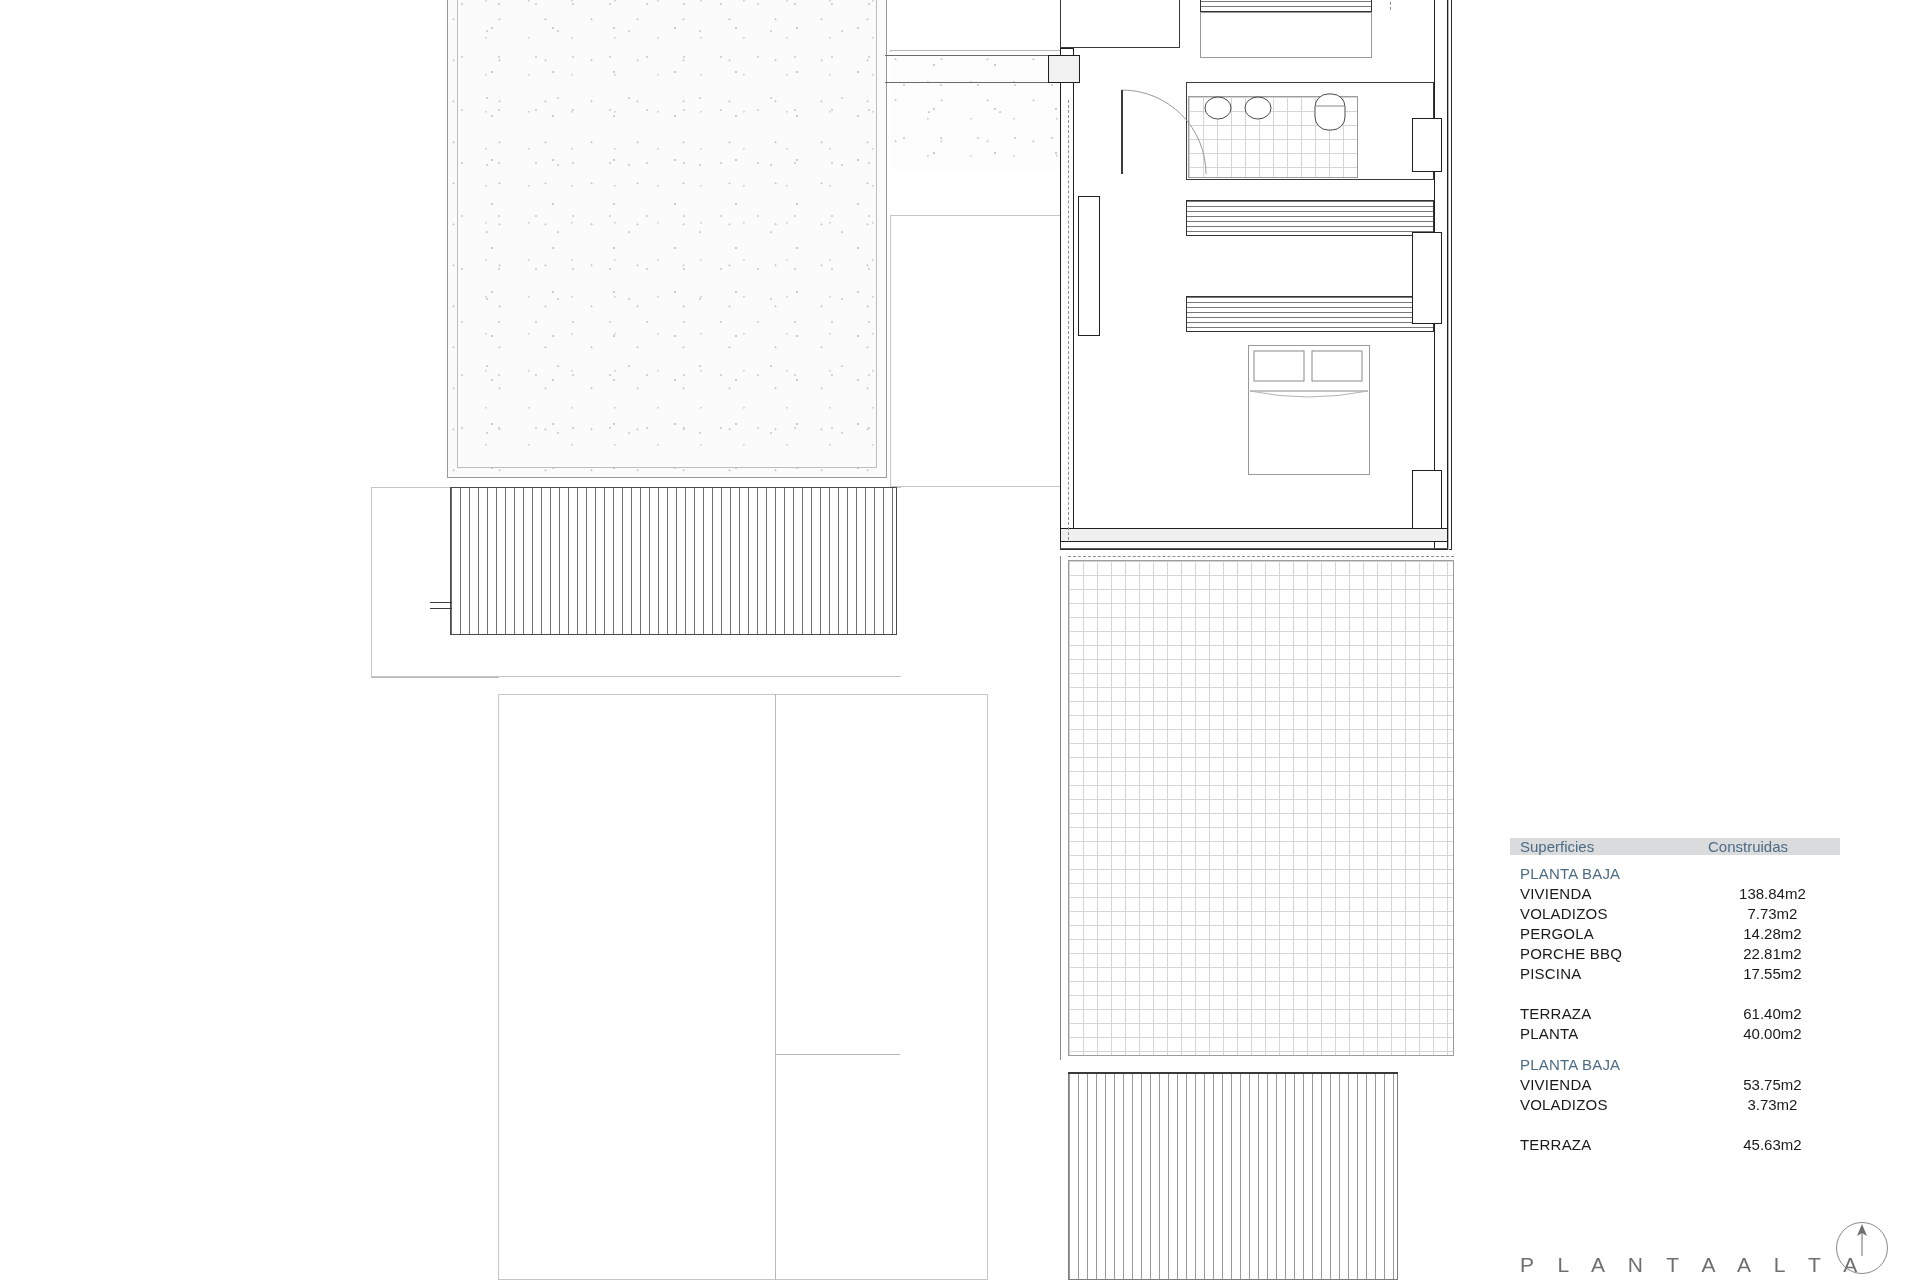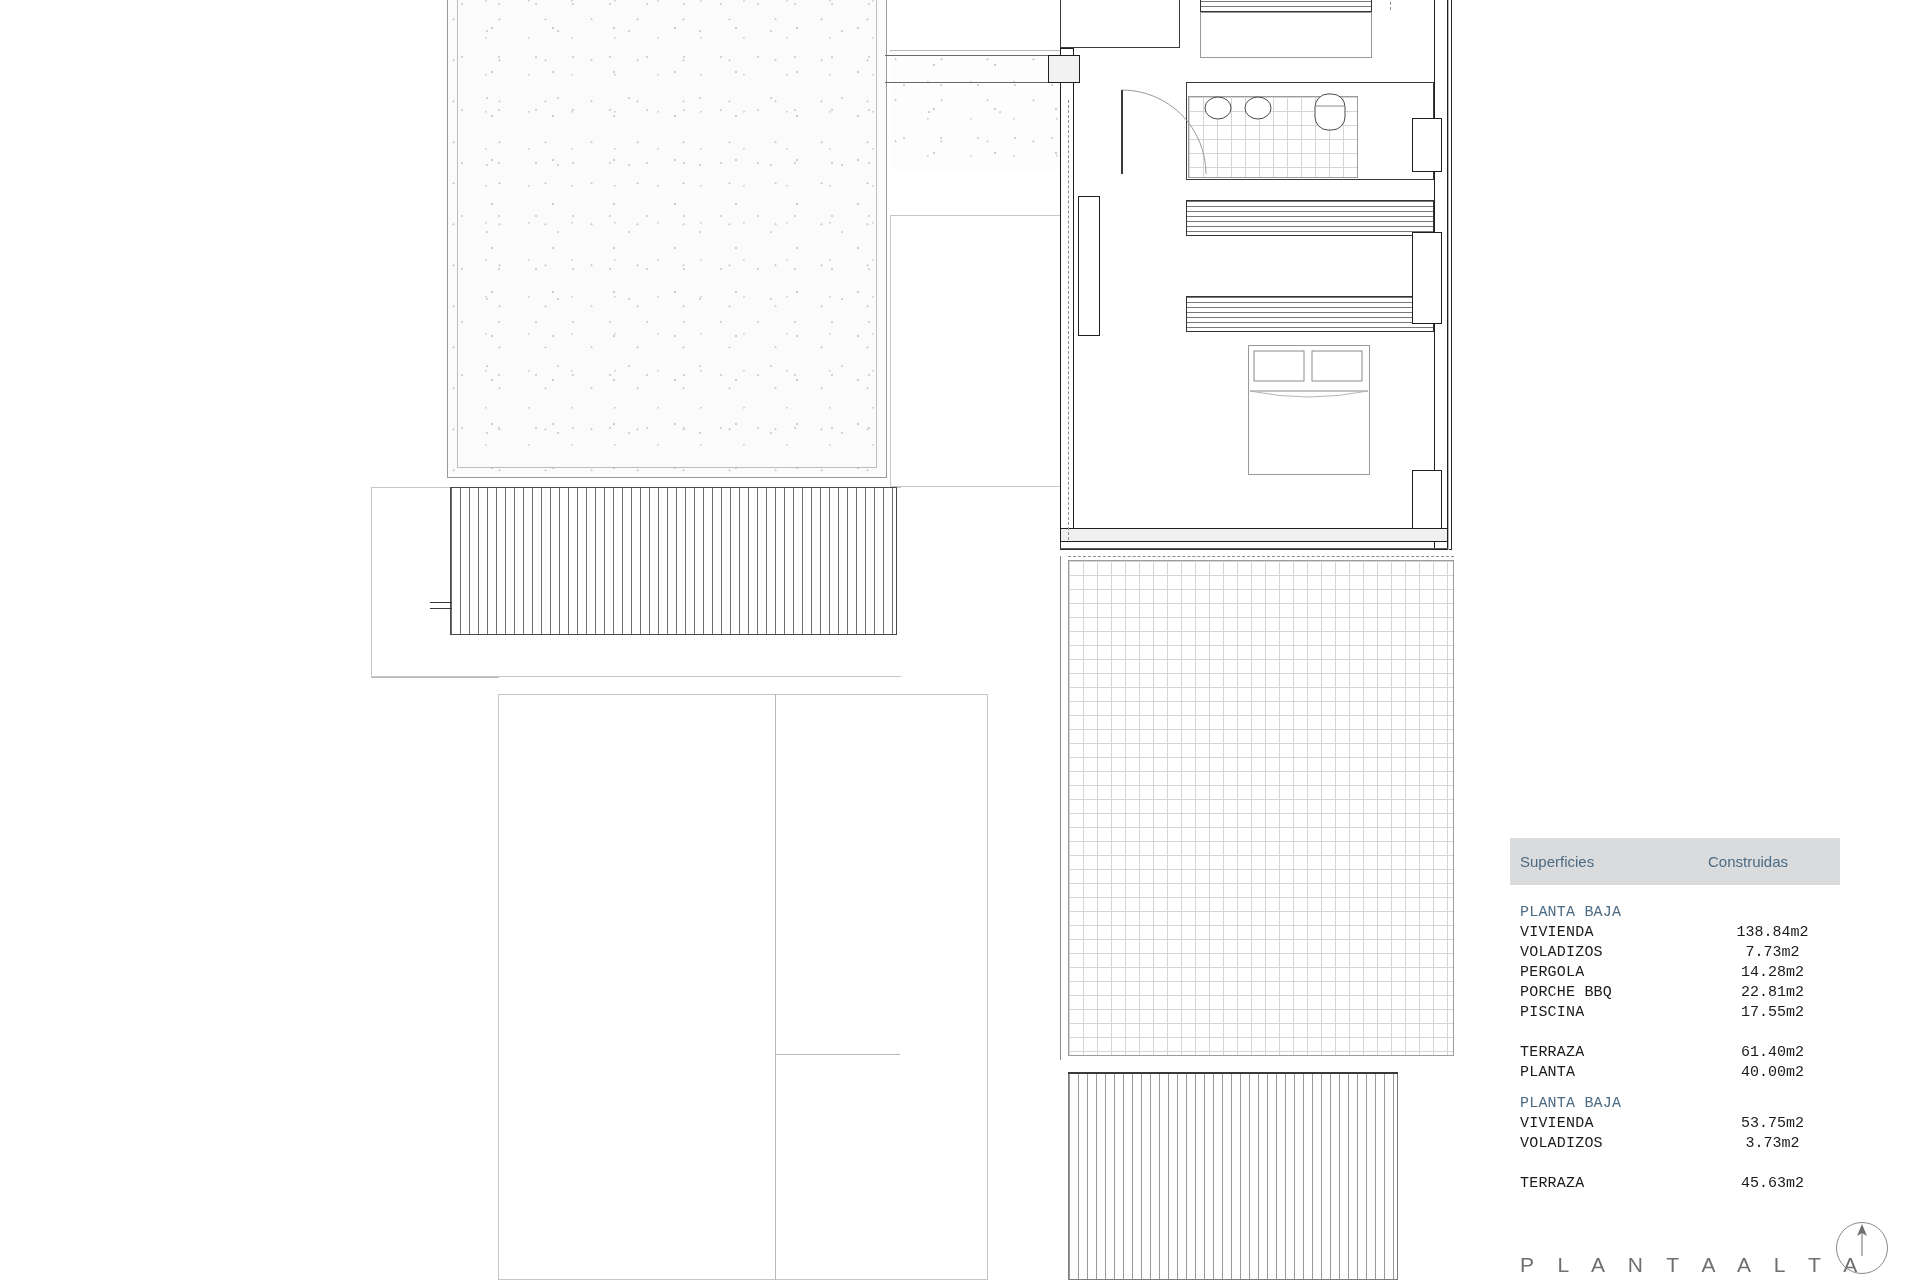--- a/index.html
+++ b/index.html
@@ -118,29 +118,29 @@
   
   .legend {
     position: absolute;
     left: 1510px;
     top: 838px;
     width: 330px;
   }
   .legend-head {
     display: flex;
     background: #d9dbdd;
-    height: 47px;
+    height: 17px;
     align-items: center;
     color: #4c6b84;
     font-size: 15px;
   }
   .legend-head .c1 { padding-left: 10px; width: 188px; }
   .legend-head .c2 { }
 
-  .legend-body { padding-top: 18px; font-family: Liberation Mono, monospace; }
+  .legend-body { padding-top: 9px; }
   .lrow {
     display: flex;
     font-size: 15px;
     line-height: 20px;
     color: #1a1a1a;
   }
   .lrow .c1 { padding-left: 10px; width: 188px; letter-spacing: .2px; }
   .lrow .c2 { width: 132px; text-align: center; padding-right: 2px; }
   .lrow.section .c1 { color: #4c6b84; }
   .spacer { height: 20px; }

